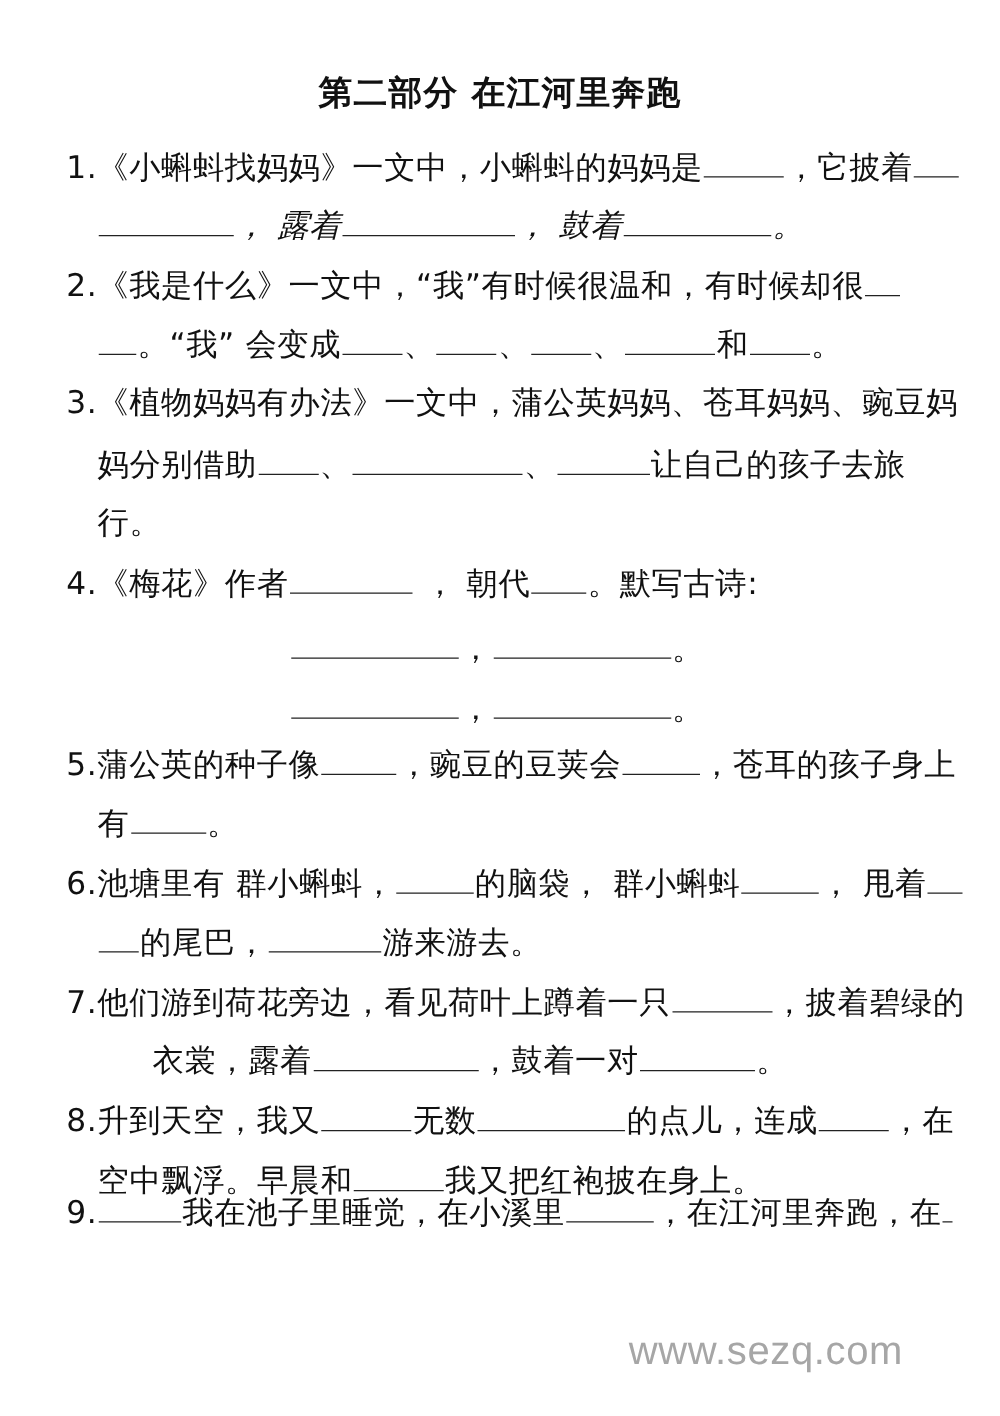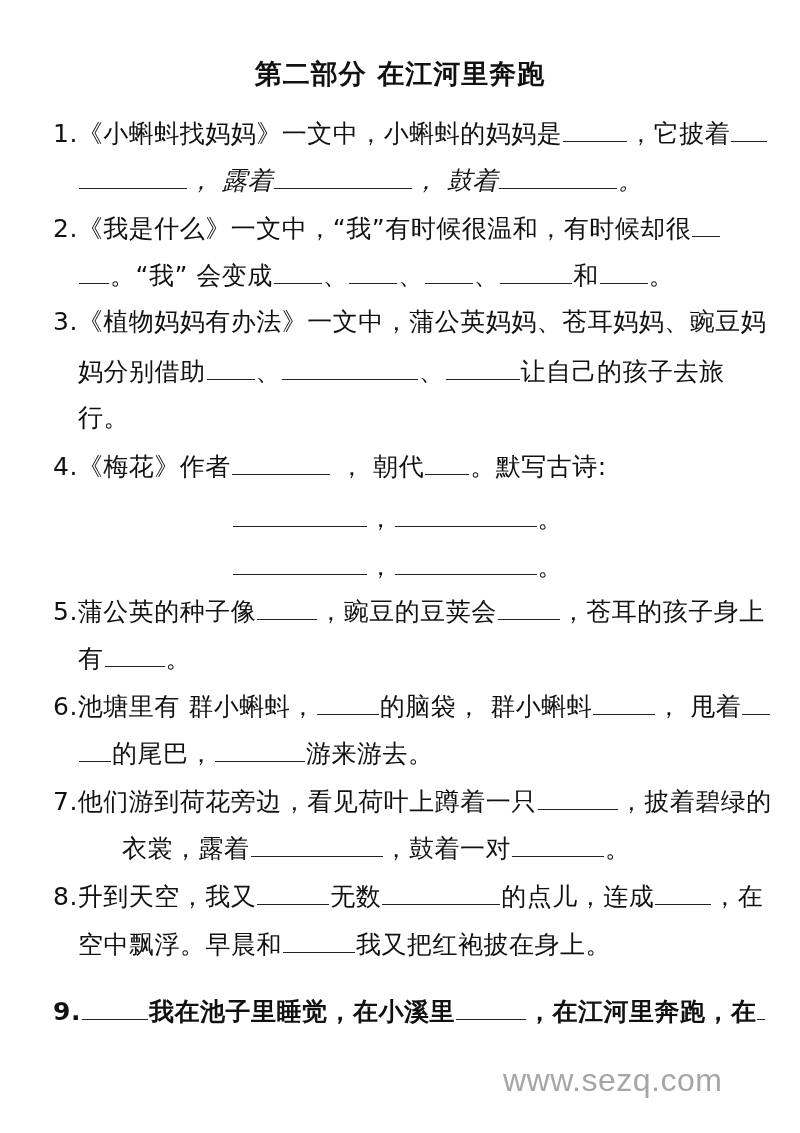--- a/index.html
+++ b/index.html
@@ -74,17 +74,17 @@
   <span>衣裳，露着</span><span class="blank" style="width:132px"></span><span>，鼓着一对</span><span class="blank" style="width:92px"></span><span>。</span>
 </div>
 
 <div class="line" style="left:53px; top:880px;">
   <span>8.</span><span>升到天空，我又</span><span class="blank" style="width:72px"></span><span>无数</span><span class="blank" style="width:118px"></span><span>的点儿，连成</span><span class="blank" style="width:56px"></span><span>，在</span>
 </div>
 <div class="line" style="left:78px; top:928px;">
   <span>空中飘浮。早晨和</span><span class="blank" style="width:72px"></span><span>我又把红袍披在身上。</span>
 </div>
 
-<div class="line" style="left:53px; top:995px;font-weight:bold;">
+<div class="line" style="left:53px; top:953px;">
   <span>9.</span><span class="blank" style="width:66px"></span><span>我在池子里睡觉，在小溪里</span><span class="blank" style="width:70px"></span><span>，在江河里奔跑，在</span><span class="blank" style="width:8px"></span>
 </div>
 
 <div class="watermark">www.sezq.com</div>
 
 </body></html>

